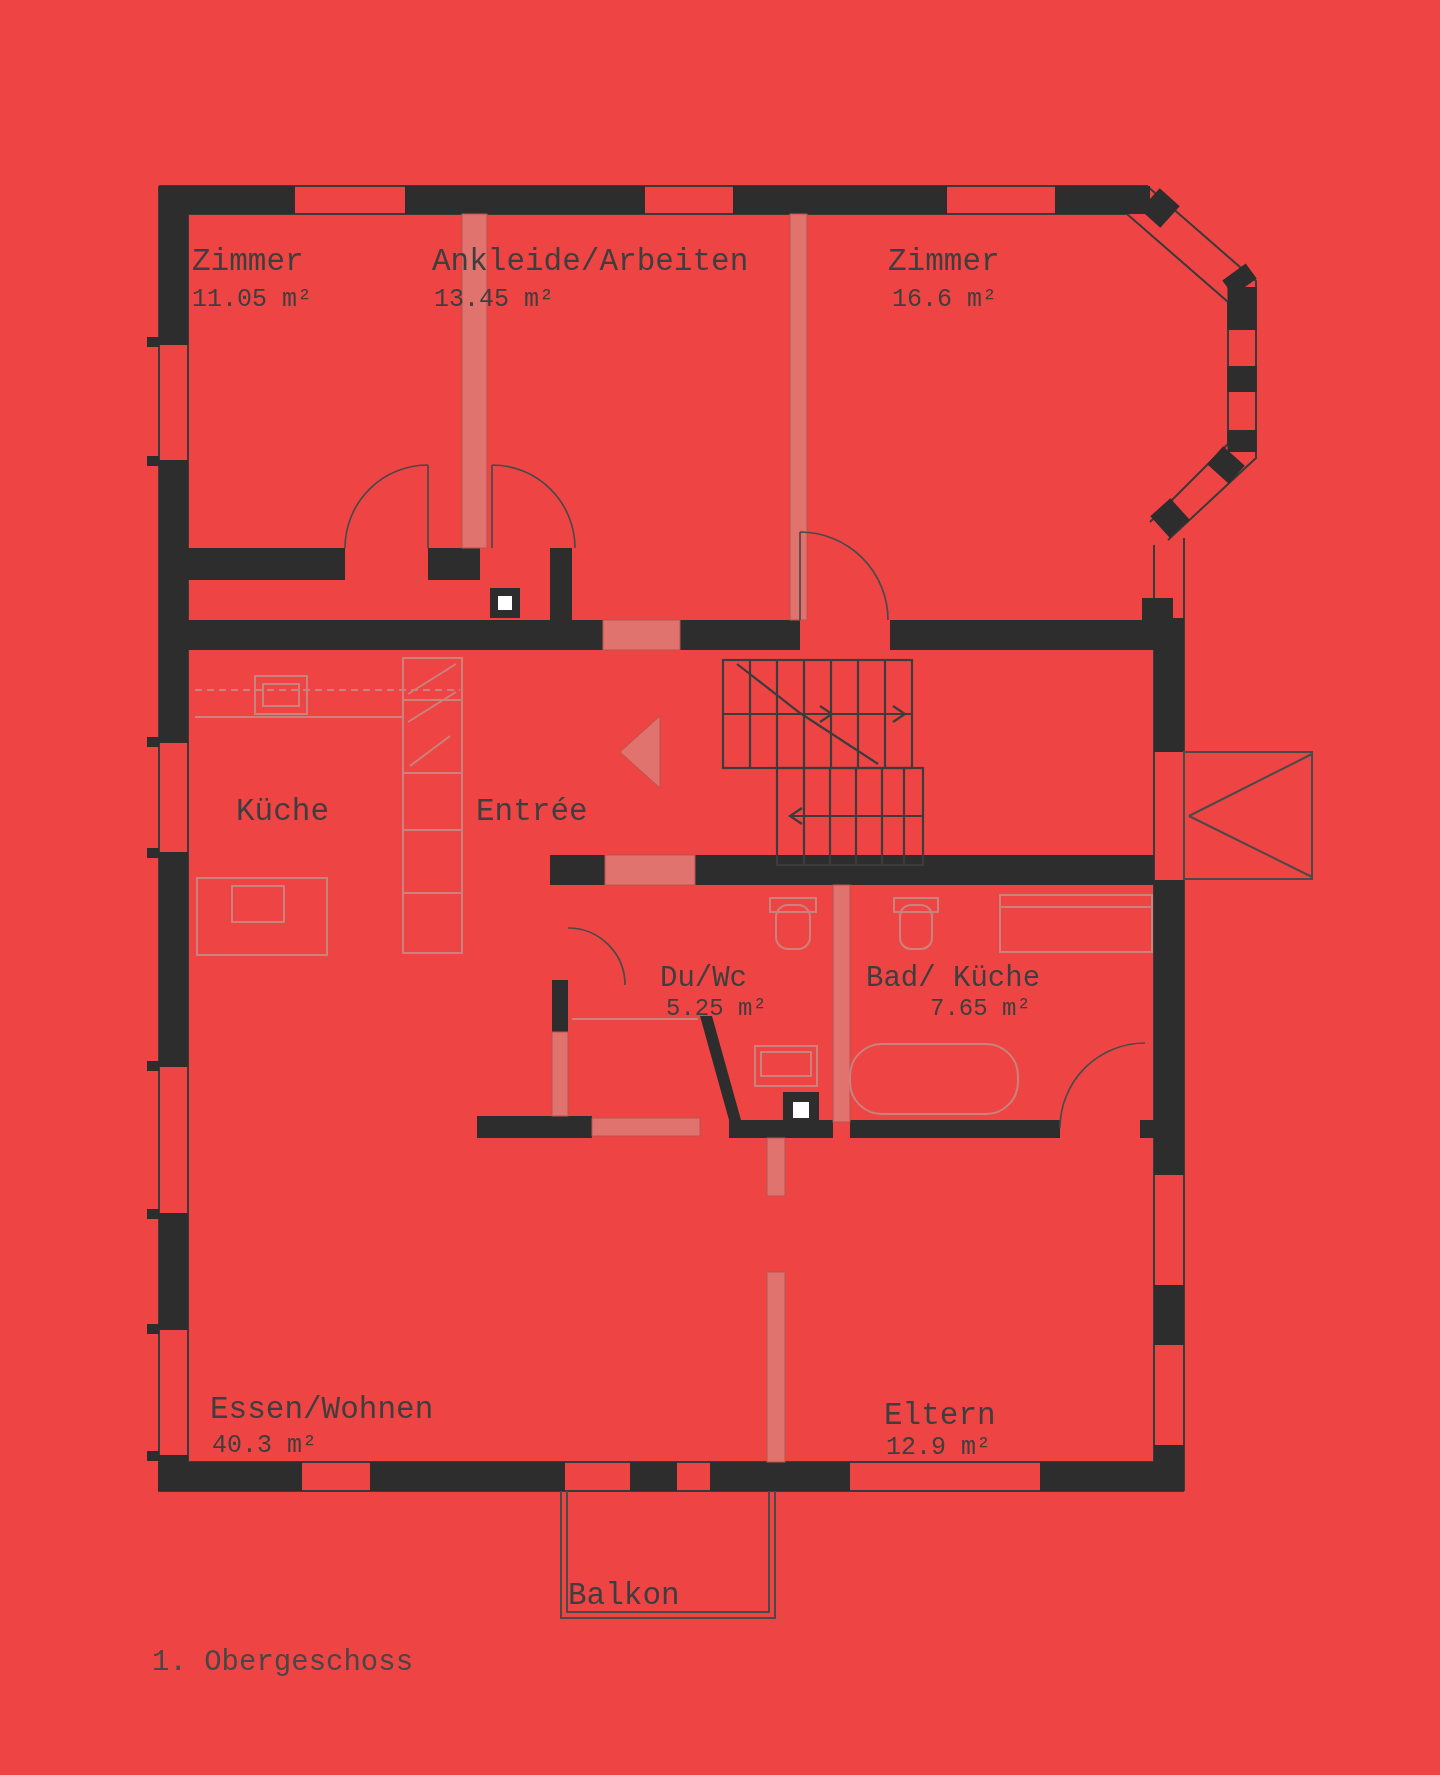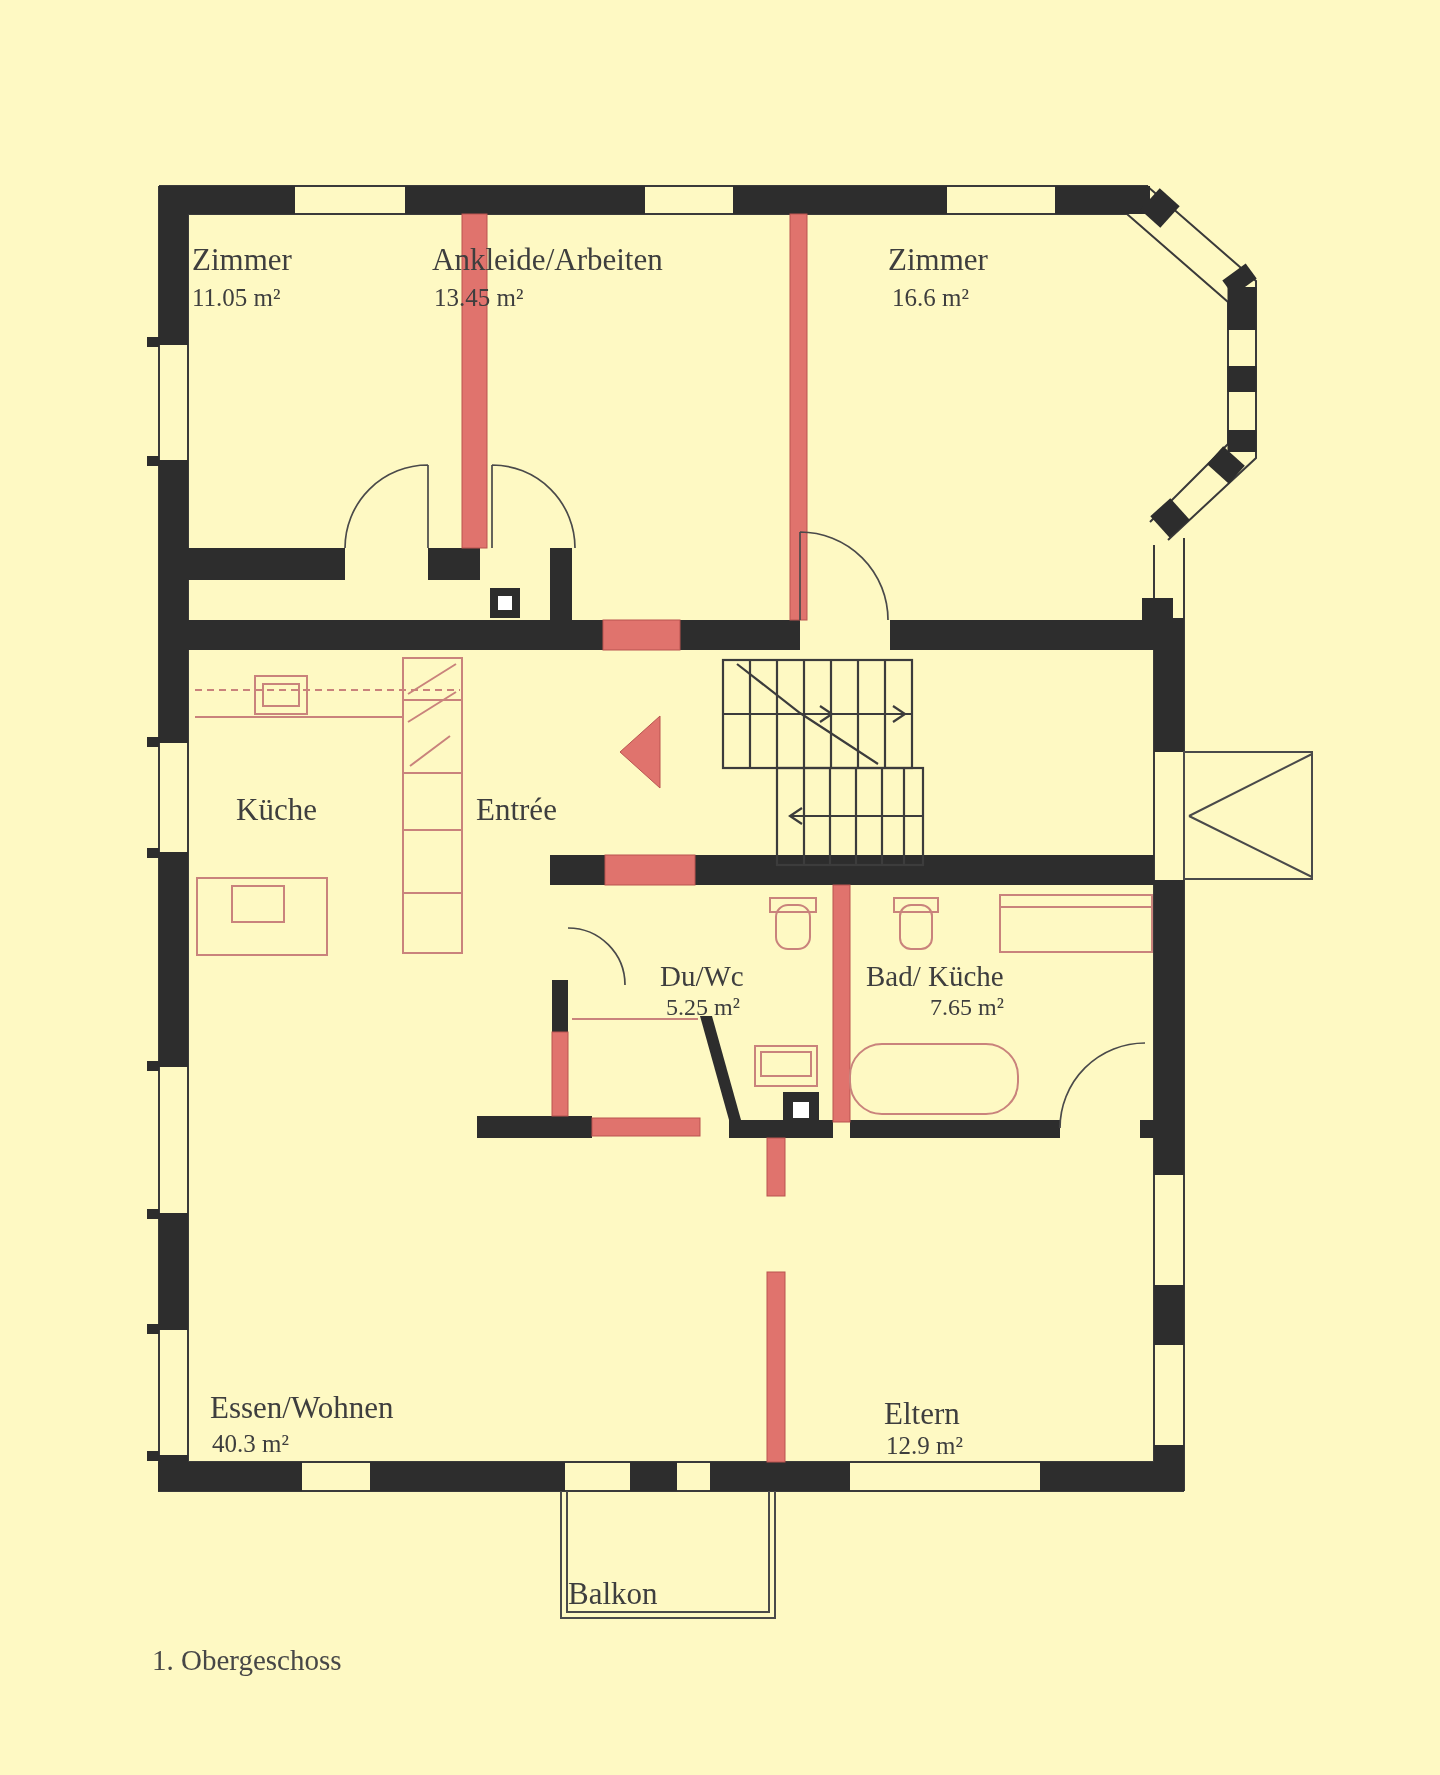--- a/index.html
+++ b/index.html
@@ -1,17 +1,17 @@
 <!DOCTYPE html>
 <html><head>
 <meta charset="utf-8">
 <style>
   html,body{margin:0;padding:0;background:#fdfdfc;}
-  .page{position:relative;width:1440px;height:1775px;background:#fef9c3;overflow:hidden;
-        font-family:Liberation Serif, serif;}
+  .page{position:relative;width:1440px;height:1775px;background:#ef4444;overflow:hidden;
+        font-family:Liberation Mono, monospace;}
   svg{position:absolute;left:0;top:0;}
   text{fill:#3e3e3e;}
   .room-name{font-size:31px;}
   .room-area{font-size:25px;}
   .room-name-sm{font-size:29px;}
   .room-area-sm{font-size:24px;}
   .caption{font-size:29px;fill:#474747;}
   .thin{stroke:#3a3a3a;stroke-width:2;fill:none;}
   .pier{fill:#2d2d2d;stroke:none;}
   .baypier{stroke:#2d2d2d;stroke-width:29;fill:none;stroke-linecap:butt;}

